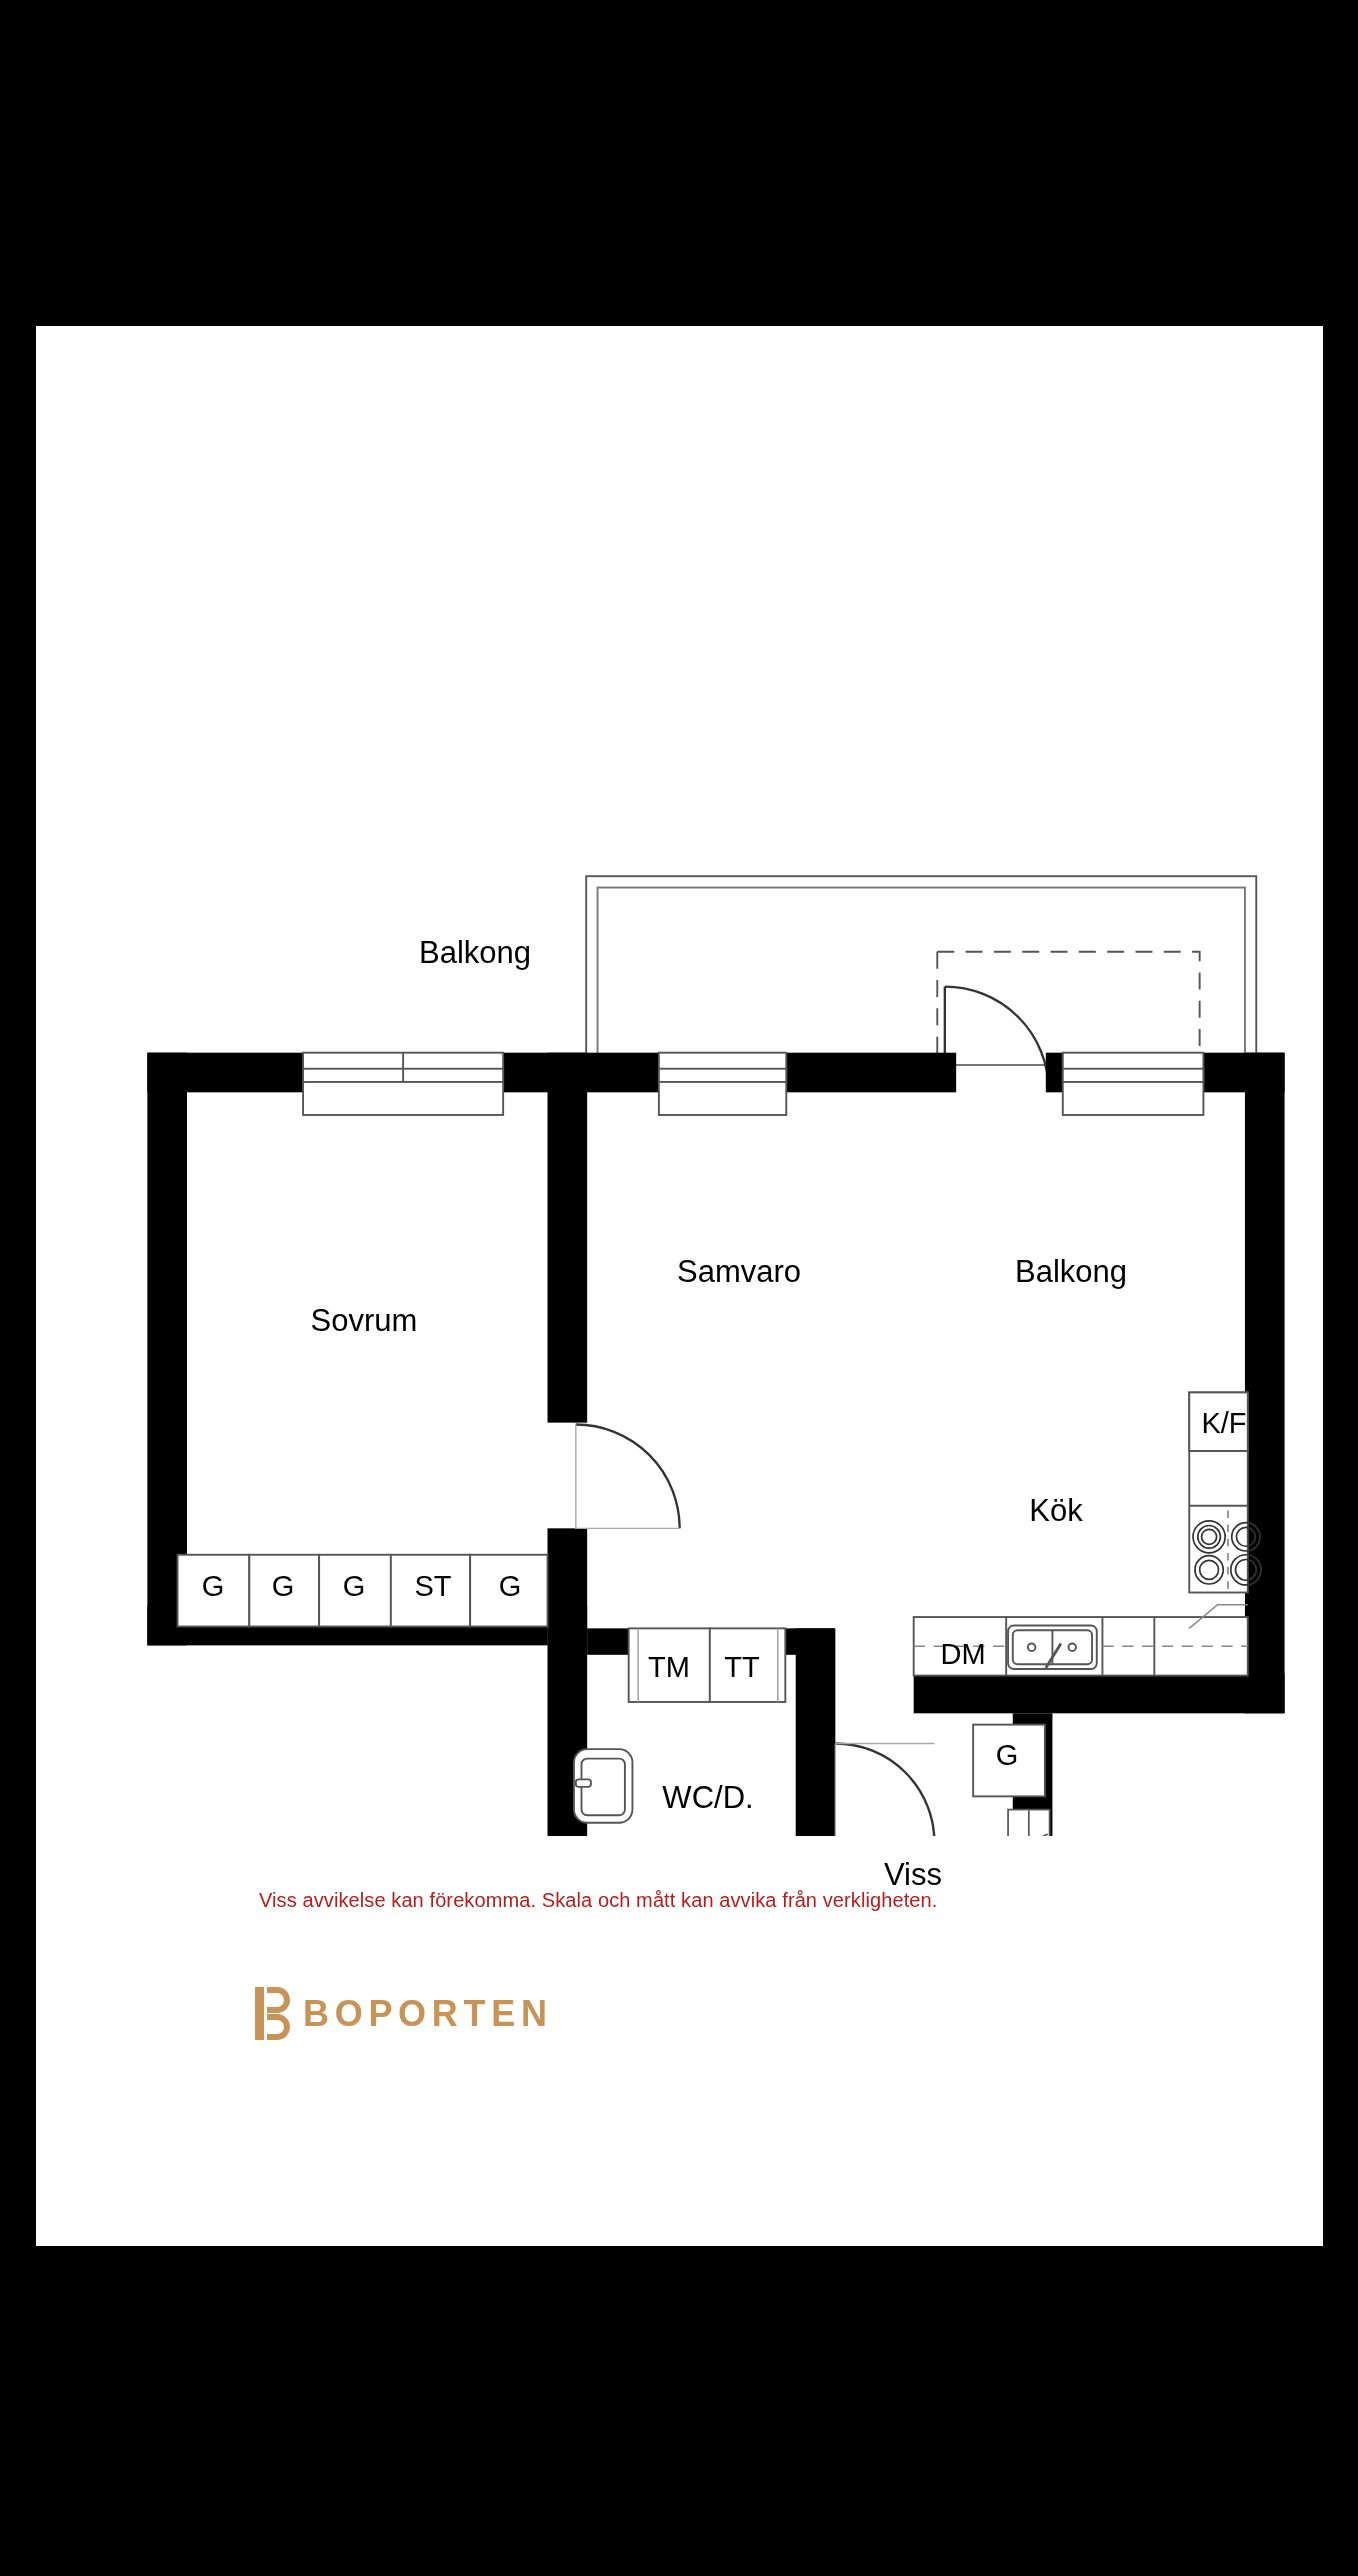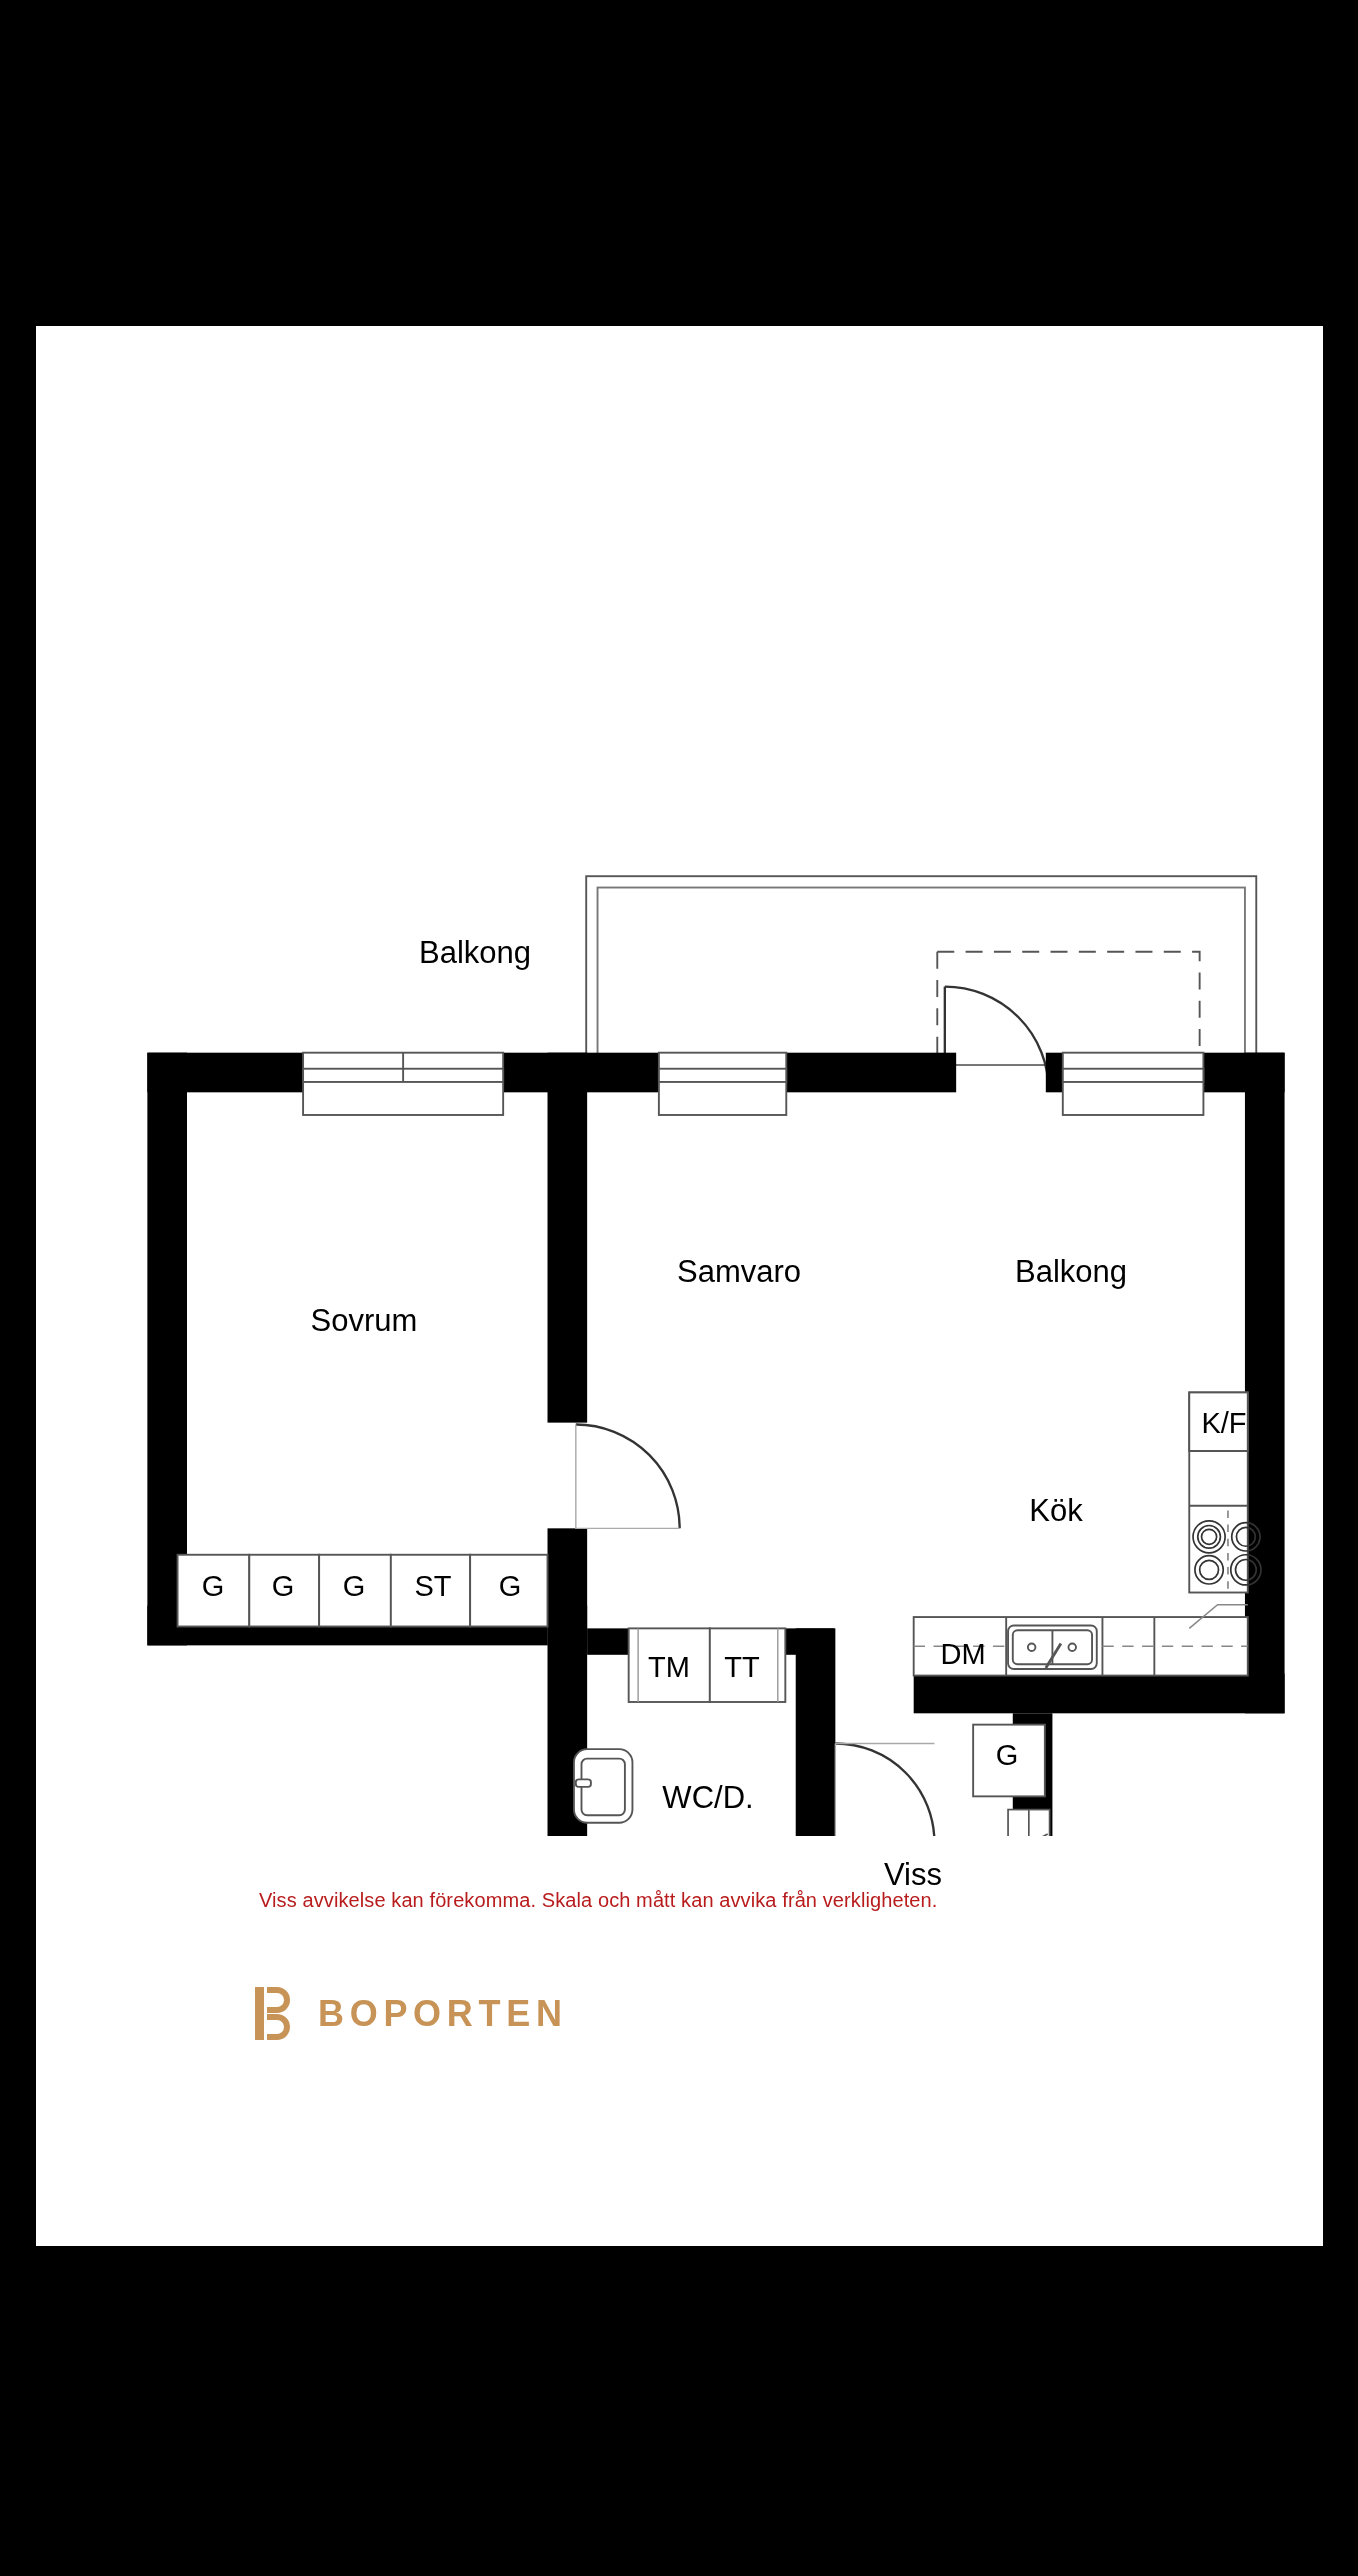--- a/index.html
+++ b/index.html
@@ -6,21 +6,21 @@
   body{width:1359px;height:2576px;font-family:"Liberation Sans",sans-serif;position:relative;overflow:hidden;}
   .bar{position:absolute;left:0;width:1359px;background:#000;}
   #bar-top{top:0;height:326px;}
   #bar-bottom{top:2246px;height:330px;}
   #sheet{position:absolute;left:0;top:326px;width:1287px;height:1920px;background:#fff;margin-left:36px;}
   #plan{position:absolute;left:0;top:0;width:1359px;height:1510px;}
   .lbl{position:absolute;color:#000;white-space:nowrap;font-weight:400;}
   .rlabel{font-size:31px;}
   .slabel{font-size:29px;text-align:right;}
   #footnote{position:absolute;left:223px;top:1563px;font-size:20px;color:#b91c1c;letter-spacing:0.1px;}
-  #logo-wrap{position:absolute;left:219px;top:1661px;display:flex;align-items:center;gap:20px;}
+  #logo-wrap{position:absolute;left:219px;top:1661px;display:flex;align-items:center;gap:5px;}
   #logo-mark{width:43px;height:53px;position:relative;}
   #logo-mark .bar-v{position:absolute;left:0;top:0;width:8.5px;height:53px;background:#C79356;}
   #logo-mark .d1{position:absolute;left:12.3px;top:0;width:22.6px;height:25.5px;border:6.6px solid #C79356;border-left:none;border-radius:0 13.2px 13.2px 0;box-sizing:border-box;}
   #logo-mark .d2{position:absolute;left:12.3px;top:27px;width:22.6px;height:25.5px;border:6.6px solid #C79356;border-left:none;border-radius:0 13.2px 13.2px 0;box-sizing:border-box;}
   #logo-text{color:#C79356;font-size:36px;font-weight:700;letter-spacing:5.7px;}
 </style>
 </head>
 <body>
 
 <div class="bar" id="bar-top"></div>

